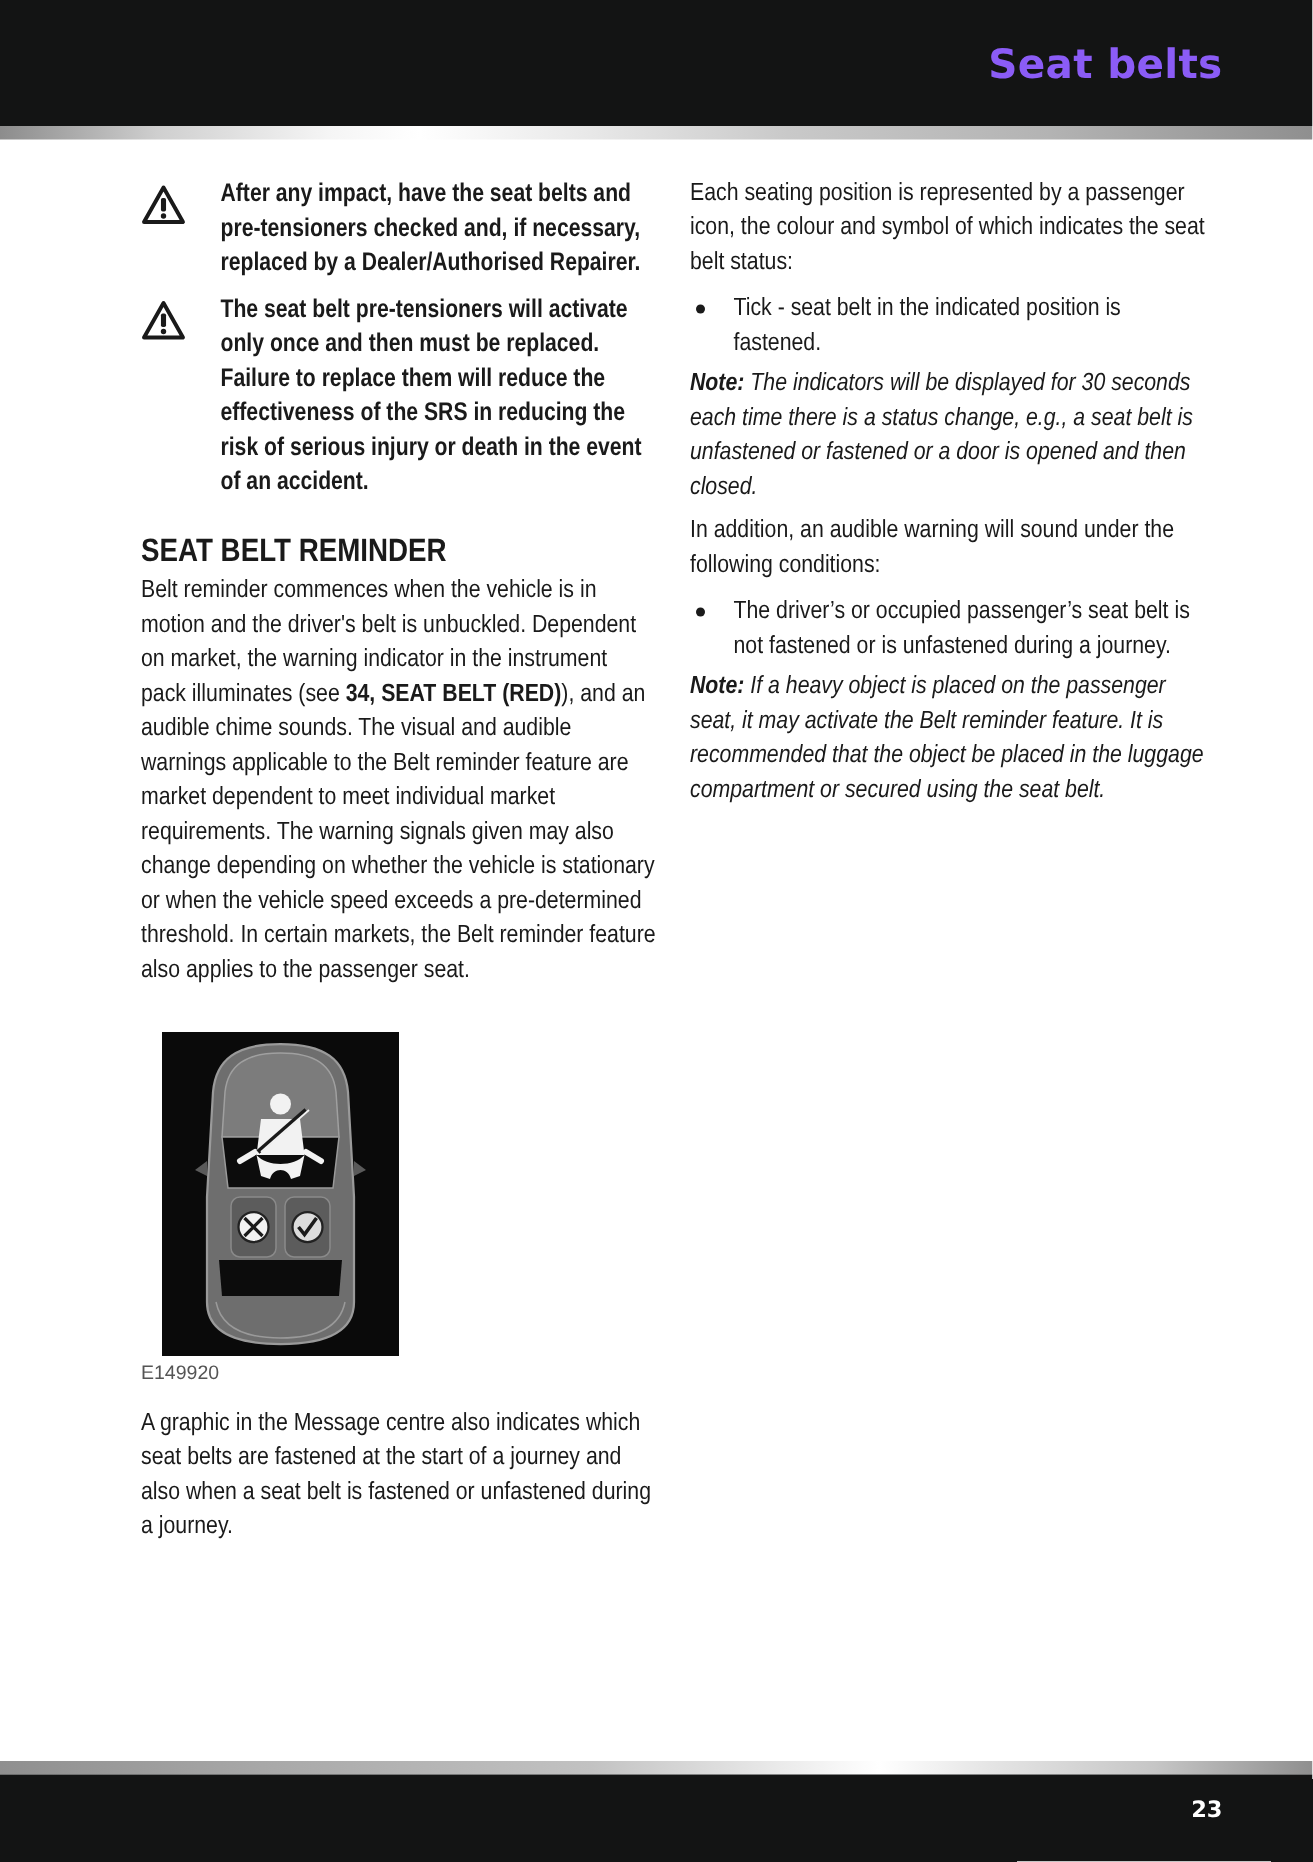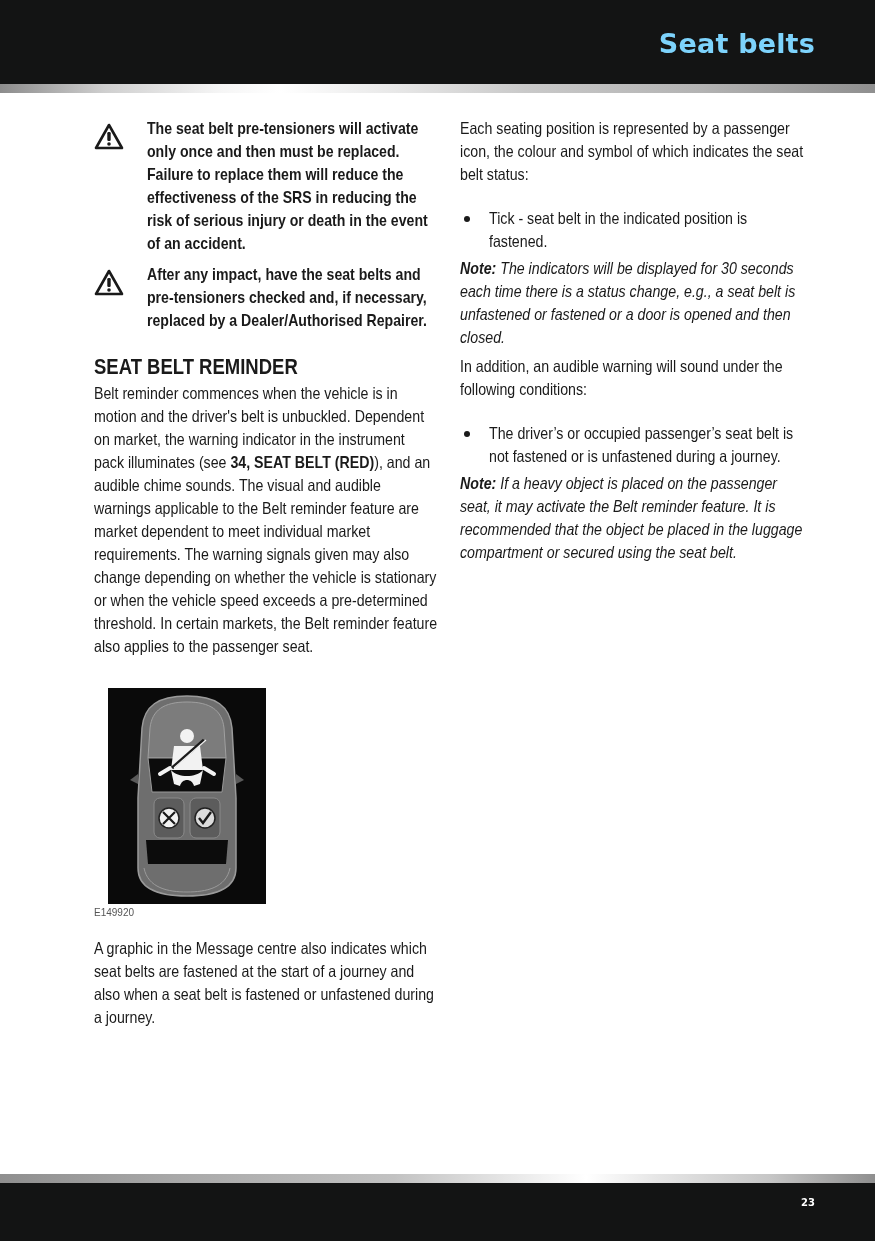--- a/index.html
+++ b/index.html
@@ -5,38 +5,38 @@
   * { box-sizing: border-box; margin: 0; padding: 0; }
   html, body { width: 875px; height: 1241px; background: #ffffff; overflow: hidden; }
   body { position: relative; font-family: "Liberation Sans", sans-serif; color: #1a1a1a; }
 
   .header {
     position: absolute; left: 0; top: 0; width: 875px; height: 84px;
     background: #131414;
   }
   .header-title {
     position: absolute; right: 60px; top: 28px;
-    color: #7dd3fc; font-family: "DejaVu Sans", sans-serif; font-weight: bold;
+    color: #8b5cf6; font-family: "DejaVu Sans", sans-serif; font-weight: bold;
     font-size: 27px; letter-spacing: 0.2px; margin-left: 16px;
   }
   .chrome-bar-top {
     position: absolute; left: 0; top: 84px; width: 875px; height: 9px;
     background: linear-gradient(90deg, #8c8c8c 0%, #cfcfcf 12%, #f5f5f5 25%, #ffffff 32%, #e8e8e8 45%, #c9c9c9 60%, #b3b3b3 80%, #8f8f8f 100%);
   }
   .chrome-bar-bottom {
     position: absolute; left: 0; top: 1174px; width: 875px; height: 9px;
     background: linear-gradient(90deg, #8f8f8f 0%, #a8a8a8 20%, #c2c2c2 45%, #ececec 60%, #ffffff 67%, #e6e6e6 75%, #c6c6c6 88%, #8f8f8f 100%);
   }
   .footer {
     position: absolute; left: 0; top: 1183px; width: 875px; height: 58px;
     background: #131414;
   }
   .page-number {
     position: absolute; right: 60px; top: 14px;
-    color: #ffffff; font-family: "DejaVu Sans", sans-serif; font-weight: bold; font-size: 10px;
+    color: #ffffff; font-family: "DejaVu Sans", sans-serif; font-weight: bold; font-size: 15px;
   }
 
   .col-left { position: absolute; left: 94px; top: 117px; width: 345px; }
   .col-right { position: absolute; left: 460px; top: 117px; width: 345px; }
 
   .txt {
     font-family: "Liberation Sans", sans-serif; font-size: 16.5px; line-height: 23px;
     transform: scaleX(0.86); transform-origin: left top; width: 400px;
     color: #1a1a1a;
   }
@@ -56,25 +56,25 @@
 
   .figure {
     margin-top: 17px; position: relative; width: 340px; height: 244px;
   }
   .figure-frame {
     position: absolute; left: 14px; top: 13px; width: 158px; height: 216px;
     background: #0a0a0a;
   }
   .figure-code {
     position: absolute; left: 0; top: 232px; font-family: "Liberation Sans", sans-serif;
-    font-size: 10px; color: #555; text-align: right;
+    font-size: 13px; color: #555; text-align: right;
   }
   .after-fig { margin-top: 18px; }
 
-  .bullet-list { list-style: none; margin-top: 21px; }
+  .bullet-list { list-style: none; margin-top: 8px; }
   .bullet-item { position: relative; padding-left: 29px; margin-bottom: 4px; }
   .bullet-dot {
     position: absolute; left: 4px; top: 9px; width: 6px; height: 6px; border-radius: 50%;
     background: #1a1a1a;
   }
   .bullet-text {
     display: block; font-family: "Liberation Sans", sans-serif; font-size: 16.5px; line-height: 23px;
     transform: scaleX(0.86); transform-origin: left top; width: 368px;
   }
   .note {
@@ -92,29 +92,29 @@
 </div>
 <div class="chrome-bar-top"></div>
 
 <div class="col-left">
   <div class="warning">
     <svg class="warning-icon" viewBox="0 0 30 28">
       <path d="M15 2 L28 25 L2 25 Z" fill="#ffffff" stroke="#1a1a1a" stroke-width="2.6" stroke-linejoin="round"></path>
       <rect x="13.3" y="9" width="3.4" height="9" rx="1.2" fill="#1a1a1a"></rect>
       <circle cx="15" cy="21" r="1.8" fill="#1a1a1a"></circle>
     </svg>
-    <span class="warning-text">The seat belt pre-tensioners will activate only once and then must be replaced. Failure to replace them will reduce the effectiveness of the SRS in reducing the risk of serious injury or death in the event of an accident.</span>
+    <span class="warning-text">After any impact, have the seat belts and pre-tensioners checked and, if necessary, replaced by a Dealer/Authorised Repairer.</span>
   </div>
   <div class="warning">
     <svg class="warning-icon" viewBox="0 0 30 28">
       <path d="M15 2 L28 25 L2 25 Z" fill="#ffffff" stroke="#1a1a1a" stroke-width="2.6" stroke-linejoin="round"></path>
       <rect x="13.3" y="9" width="3.4" height="9" rx="1.2" fill="#1a1a1a"></rect>
       <circle cx="15" cy="21" r="1.8" fill="#1a1a1a"></circle>
     </svg>
-    <span class="warning-text">After any impact, have the seat belts and pre-tensioners checked and, if necessary, replaced by a Dealer/Authorised Repairer.</span>
+    <span class="warning-text">The seat belt pre-tensioners will activate only once and then must be replaced. Failure to replace them will reduce the effectiveness of the SRS in reducing the risk of serious injury or death in the event of an accident.</span>
   </div>
 
   <div class="section-heading">SEAT BELT REMINDER</div>
   <div class="txt body-para"><span>Belt reminder commences when the vehicle is in motion and the driver's belt is unbuckled. Dependent on market, the warning indicator in the instrument pack illuminates (see </span><b>34, SEAT BELT (RED)</b><span>), and an audible chime sounds. The visual and audible warnings applicable to the Belt reminder feature are market dependent to meet individual market requirements. The warning signals given may also change depending on whether the vehicle is stationary or when the vehicle speed exceeds a pre-determined threshold. In certain markets, the Belt reminder feature also applies to the passenger seat.</span></div>
 
   <div class="figure">
     <div class="figure-frame">
       <svg width="158" height="216" viewBox="0 0 158 216">
 
         <path d="M79 8 C 50 8 36 18 34 40 L 30 110 L 30 180 C 30 200 48 208 79 208 C 110 208 128 200 128 180 L 128 110 L 124 40 C 122 18 108 8 79 8 Z" fill="#6e6e6e" stroke="#9a9a9a" stroke-width="1.5"></path>

